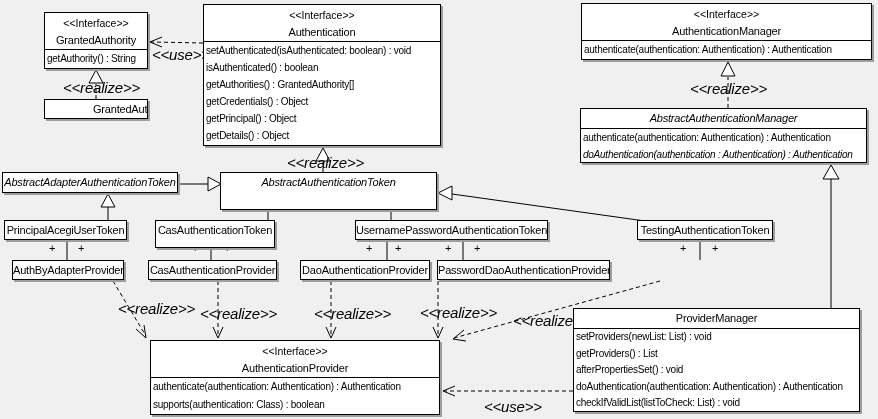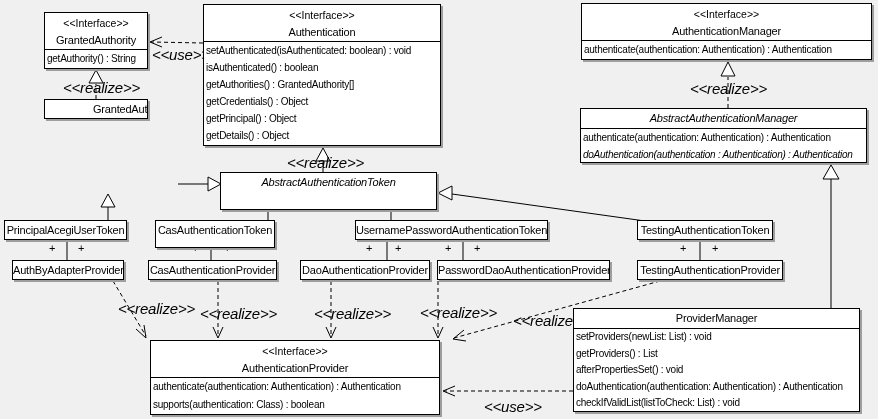--- a/index.html
+++ b/index.html
@@ -176,20 +176,23 @@
   <div class="uml-box" style="left:580px;top:108px;width:287px;height:55px;">
     <div class="title">
       <div class="cname it" style="line-height:19px;">AbstractAuthenticationManager</div>
     </div>
     <div class="methods">
       <div class="method">authenticate(authentication: Authentication) : Authentication</div>
       <div class="method it">doAuthentication(authentication : Authentication) : Authentication</div>
     </div>
   </div>
 
+  <div class="uml-box" style="left:2px;top:172px;width:176px;height:21px;">
+    <div class="cname-solo it">AbstractAdapterAuthenticationToken</div>
+  </div>
 
   <div class="uml-box" style="left:220px;top:172px;width:217px;height:38px;">
     <div class="cname-solo it">AbstractAuthenticationToken</div>
   </div>
 
   <div class="uml-box" style="left:4px;top:220px;width:123px;height:20px;">
     <div class="cname-solo">PrincipalAcegiUserToken</div>
   </div>
 
   <div class="uml-box" style="left:155px;top:220px;width:120px;height:28px;">
@@ -213,23 +216,20 @@
   </div>
 
   <div class="uml-box" style="left:300px;top:260px;width:130px;height:20px;">
     <div class="cname-solo">DaoAuthenticationProvider</div>
   </div>
 
   <div class="uml-box" style="left:437px;top:260px;width:173px;height:20px;">
     <div class="cname-solo">PasswordDaoAuthenticationProvider</div>
   </div>
 
-  <div class="uml-box" style="left:637px;top:260px;width:146px;height:20px;">
-    <div class="cname-solo">TestingAuthenticationProvider</div>
-  </div>
 
   <div class="uml-box" style="left:150px;top:340px;width:290px;height:75px;">
     <div class="title">
       <div class="stereo">&lt;&lt;Interface&gt;&gt;</div>
       <div class="cname">AuthenticationProvider</div>
     </div>
     <div class="methods">
       <div class="method" style="line-height:18px;">authenticate(authentication: Authentication) : Authentication</div>
       <div class="method" style="line-height:18px;">supports(authentication: Class) : boolean</div>
     </div>

